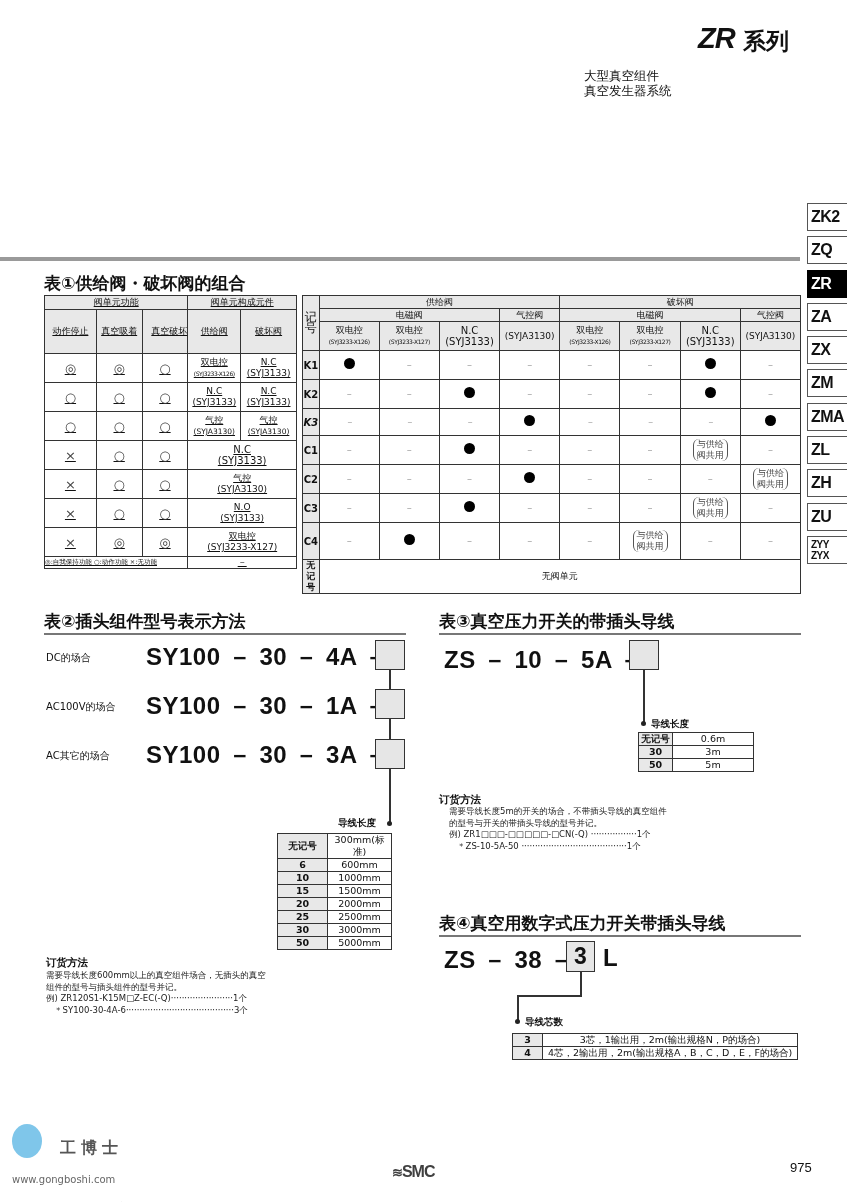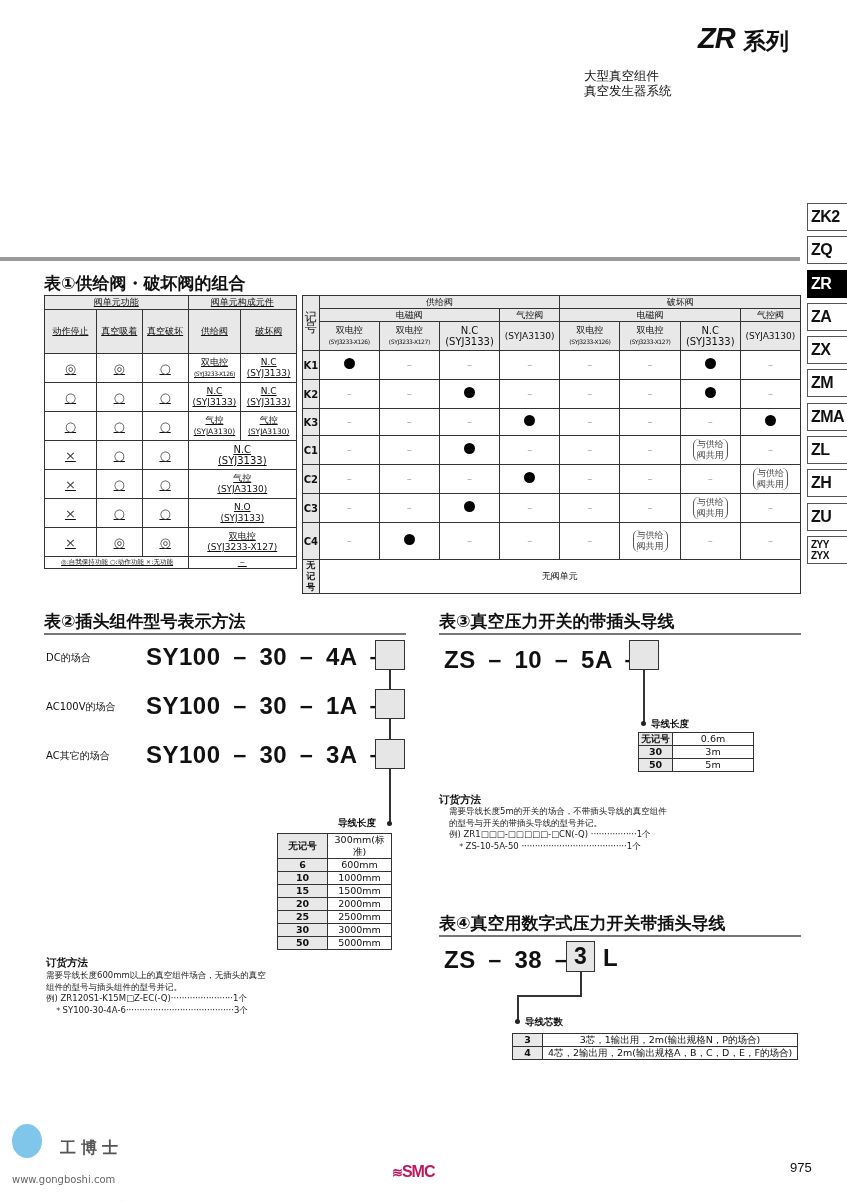--- a/index.html
+++ b/index.html
@@ -50,21 +50,21 @@
   .lt td.k { background: #e8e8e8; font-weight: bold; }
 
   .order-title { position: absolute; font-size: 10.5px; font-weight: bold; }
   .order-text { position: absolute; font-size: 8.5px; line-height: 11.5px; color: #222; white-space: pre; }
 
   
   .logo-circle { position: absolute; left: 12px; top: 1124px; width: 30px; height: 34px; border-radius: 50%; background: #7fc6ea; }
   .gbs-title { position: absolute; left: 60px; top: 1138px; font-size: 16px; font-weight: bold; color: #555; letter-spacing: 5px; }
   .gbs-sub { position: absolute; left: 44px; top: 1160px; font-size: 12px; color: #666; margin-top: 40px; }
   .gbs-url { position: absolute; left: 12px; top: 1174px; font-size: 10px; color: #666; }
-  .smc { position: absolute; left: 392px; top: 1163px; font-size: 16px; font-weight: bold; color: #be185d; font-family: "Liberation Sans", sans-serif; letter-spacing: -1px; }
+  .smc { position: absolute; left: 392px; top: 1163px; font-size: 16px; font-weight: bold; color: #404040; font-family: "Liberation Sans", sans-serif; letter-spacing: -1px; }
   .page-no { position: absolute; left: 790px; top: 1160px; font-size: 13px; font-family: "Liberation Sans", sans-serif; }
 </style>
 </head>
 <body>
 
 <div class="hdr-sub">
   <div>大型真空组件</div>
   <div>真空发生器系统</div>
 </div>
 <div class="hdr-zr">ZR</div>
@@ -91,21 +91,21 @@
 
 <table class="t1">
   <tbody>
       <tr class="gray" style="height:14px;">
     <td colspan="3">阀单元功能</td>
     <td colspan="2">阀单元构成元件</td>
   </tr>
   <tr class="gray" style="height:44px;">
     <td style="width:52px;">动作停止</td>
     <td style="width:46px;">真空吸着</td>
-    <td style="width:46px;">真空破坏</td>
+    <td style="width:46px;text-align:right;">真空破坏</td>
     <td style="width:53px;">供给阀</td>
     <td style="width:56px;">破坏阀</td>
   </tr>
   <tr style="height:29px;">
     <td class="sym">◎</td>
     <td class="sym">◎</td>
     <td class="sym">○</td>
     <td>
           <div>双电控</div>
           <div class="tiny">(SYJ3233-X126)</div>
@@ -171,21 +171,21 @@
   <tr style="height:29px;">
     <td class="sym">×</td>
     <td class="sym">◎</td>
     <td class="sym">◎</td>
     <td colspan="2">
           <div>双电控</div>
           <div>(SYJ3233-X127)</div>
         </td>
   </tr>
   <tr class="legend-row" style="height:12px;">
-    <td colspan="3" style="text-align:left; white-space:nowrap;padding-left:16px;">◎:自我保持功能 ○:动作功能 ×:无功能</td>
+    <td colspan="3" style="text-align:left; white-space:nowrap;">◎:自我保持功能 ○:动作功能 ×:无功能</td>
     <td colspan="2" style="font-size:9px !important;">－</td>
   </tr>
 </tbody>
   </table>
 
 <table class="t2">
   <tbody>
       <tr class="gray" style="height:13px;">
     <td rowspan="3" style="width:16px; font-size:12px;">记号</td>
     <td colspan="4">供给阀</td>
@@ -246,21 +246,21 @@
         <td class="code">K2</td>
         <td><span class="dash">－</span></td>
         <td><span class="dash">－</span></td>
         <td><span class="dot"></span></td>
         <td><span class="dash">－</span></td>
         <td><span class="dash">－</span></td>
         <td><span class="dash">－</span></td>
         <td><span class="dot"></span></td>
         <td><span class="dash">－</span></td>
       </tr>
-      <tr style="height: 27px;">
+      <tr style="height: 27px; font-style: italic;">
         <td class="code">K3</td>
         <td><span class="dash">－</span></td>
         <td><span class="dash">－</span></td>
         <td><span class="dash">－</span></td>
         <td><span class="dot"></span></td>
         <td><span class="dash">－</span></td>
         <td><span class="dash">－</span></td>
         <td><span class="dash">－</span></td>
         <td><span class="dot"></span></td>
       </tr>

